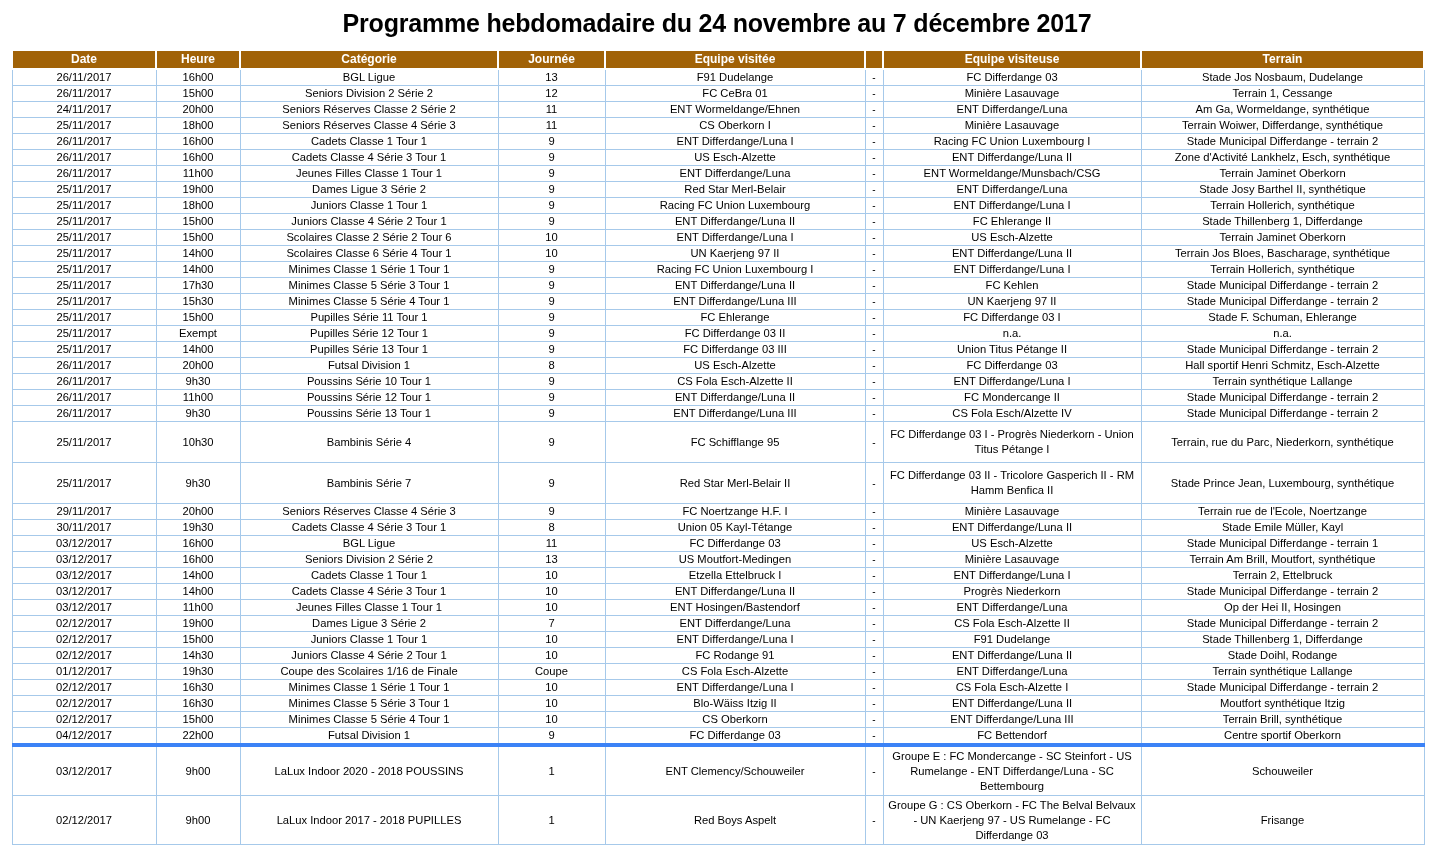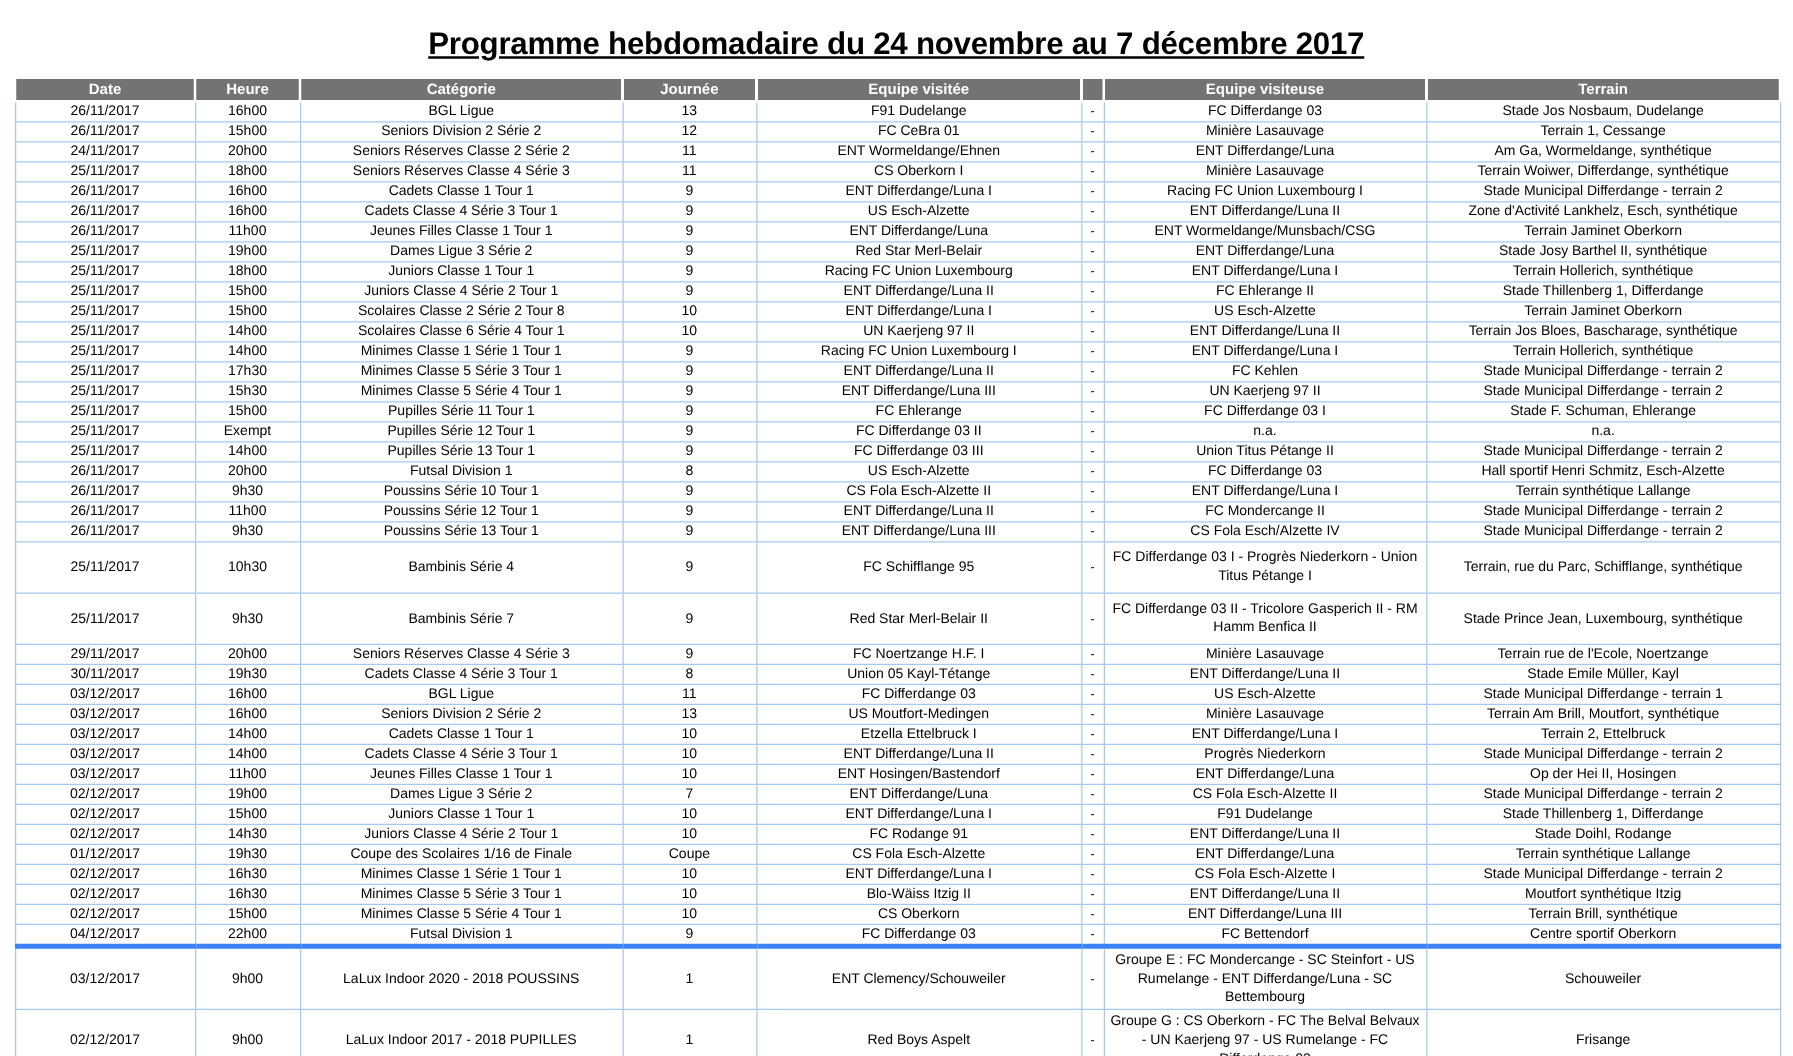--- a/index.html
+++ b/index.html
@@ -13,25 +13,24 @@
     font-family: "Liberation Sans", sans-serif;
     color: #000000;
     overflow: hidden;
   }
   #page-title {
     text-align: center;
     font-size: 25px;
     font-weight: bold;
     color: #000000;
     letter-spacing: -0.2px;
-    padding-top: 18px;
+    padding-top: 6px;
     padding-bottom: 0;
     line-height: 34px;
     white-space: nowrap;
-    text-decoration: underline;
   }
   #table-wrap {
     padding-left: 11px;
     padding-right: 11px;
     padding-top: 9px;
   }
   table.schedule {
     border-collapse: collapse;
     width: 1412px;
     table-layout: fixed;
@@ -40,21 +39,21 @@
   table.schedule col.c-date    { width: 144px; }
   table.schedule col.c-heure   { width: 84px; }
   table.schedule col.c-cat     { width: 258px; }
   table.schedule col.c-jour    { width: 107px; }
   table.schedule col.c-visitee { width: 260px; }
   table.schedule col.c-dash    { width: 18px; }
   table.schedule col.c-visiteuse { width: 258px; }
   table.schedule col.c-terrain { width: 283px; }
 
   table.schedule thead th {
-    background: #737373;
+    background: #a16207;
     color: #ffffff;
     font-weight: bold;
     font-size: 12px;
     height: 17px;
     line-height: 17px;
     text-align: center;
     border-left: 2px solid #ffffff;
     border-right: 2px solid #ffffff;
     border-top: 2px solid #ffffff;
     border-bottom: 2px solid #ffffff;
@@ -370,21 +369,21 @@
           </td>
         </tr>
         <tr>
           <td>
             <span class="multi">25/11/2017</span>
           </td>
           <td>
             <span class="multi">15h00</span>
           </td>
           <td>
-            <span class="multi">Scolaires Classe 2 Série 2 Tour 8</span>
+            <span class="multi">Scolaires Classe 2 Série 2 Tour 6</span>
           </td>
           <td>
             <span class="multi">10</span>
           </td>
           <td>
             <span class="multi">ENT Differdange/Luna I</span>
           </td>
           <td class="dash-cell">-</td>
           <td>
             <span class="multi">US Esch-Alzette</span>
@@ -671,21 +670,21 @@
             <span class="multi">9</span>
           </td>
           <td>
             <span class="multi">FC Schifflange 95</span>
           </td>
           <td class="dash-cell">-</td>
           <td>
             <span class="multi">FC Differdange 03 I - Progrès Niederkorn - Union Titus Pétange I</span>
           </td>
           <td>
-            <span class="multi">Terrain, rue du Parc, Schifflange, synthétique</span>
+            <span class="multi">Terrain, rue du Parc, Niederkorn, synthétique</span>
           </td>
         </tr>
         <tr class="tall">
           <td>
             <span class="multi">25/11/2017</span>
           </td>
           <td>
             <span class="multi">9h30</span>
           </td>
           <td>

